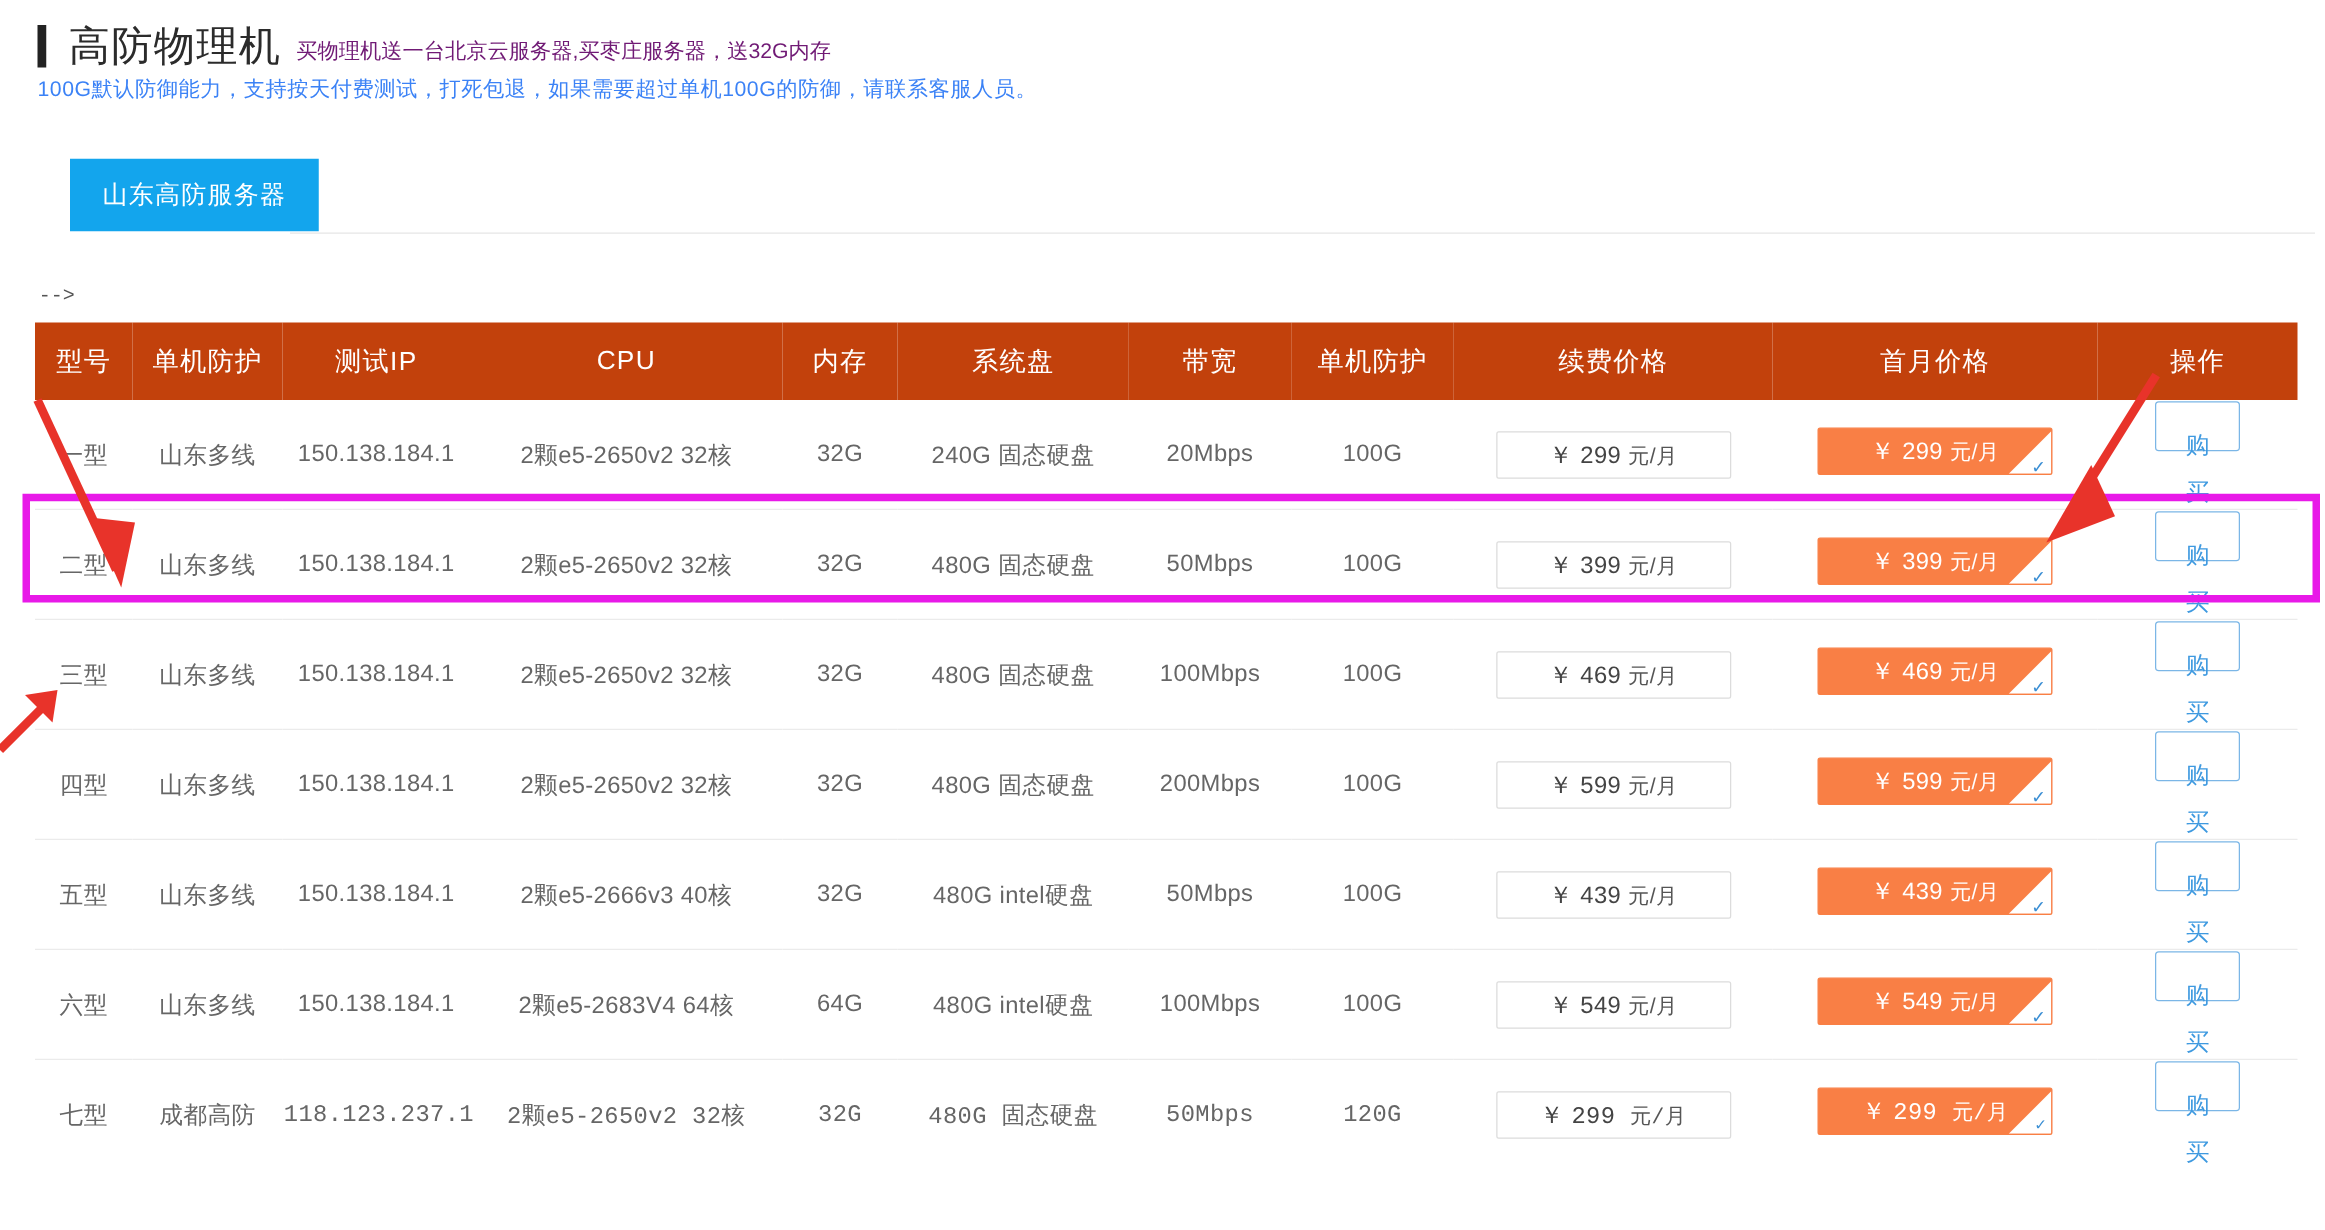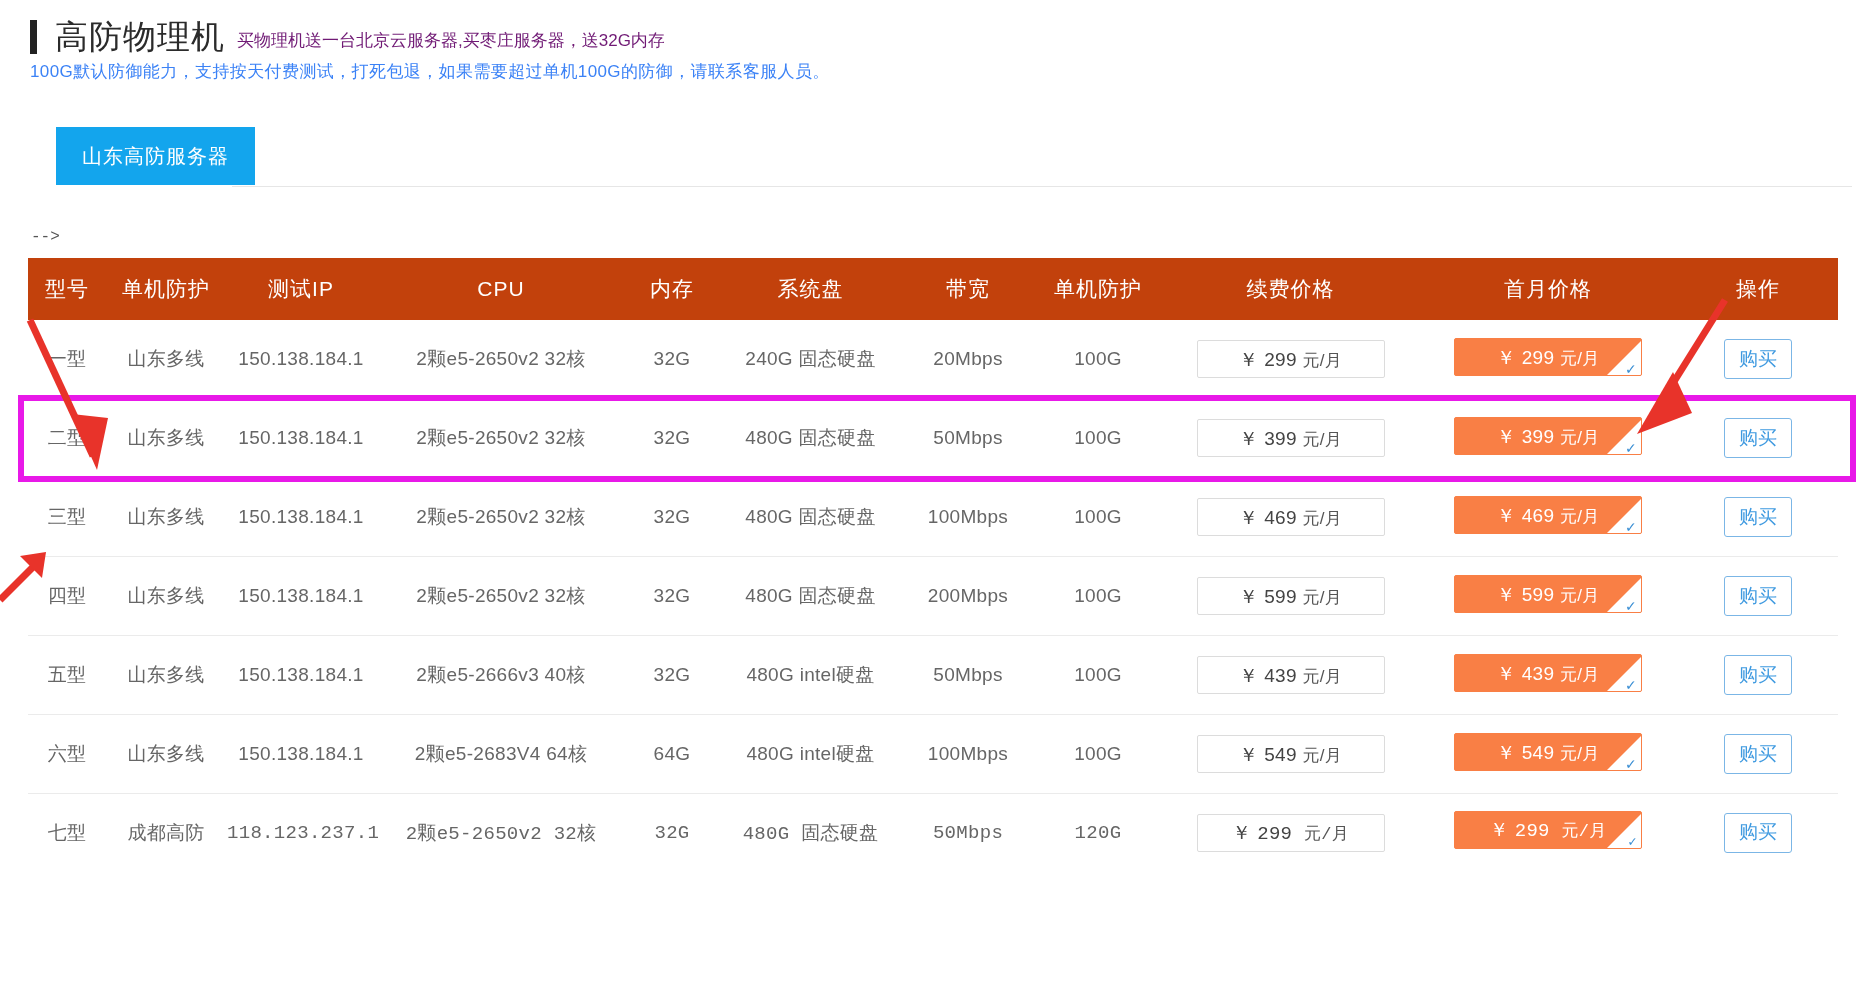--- a/index.html
+++ b/index.html
@@ -211,21 +211,21 @@
     color: #3f9ae0;
     font-size: 19px;
     width: 68px;
     height: 40px;
     line-height: 38px;
     text-align: center;
     border-radius: 3px;
     cursor: pointer;
     box-sizing: border-box;
     font-family: inherit;
-    padding: 0;
+    padding: 16px;
   }
 
   
   .anno-box {
     position: absolute;
     border: 6px solid #e819e8;
     box-sizing: border-box;
     pointer-events: none;
     z-index: 40;
   }

